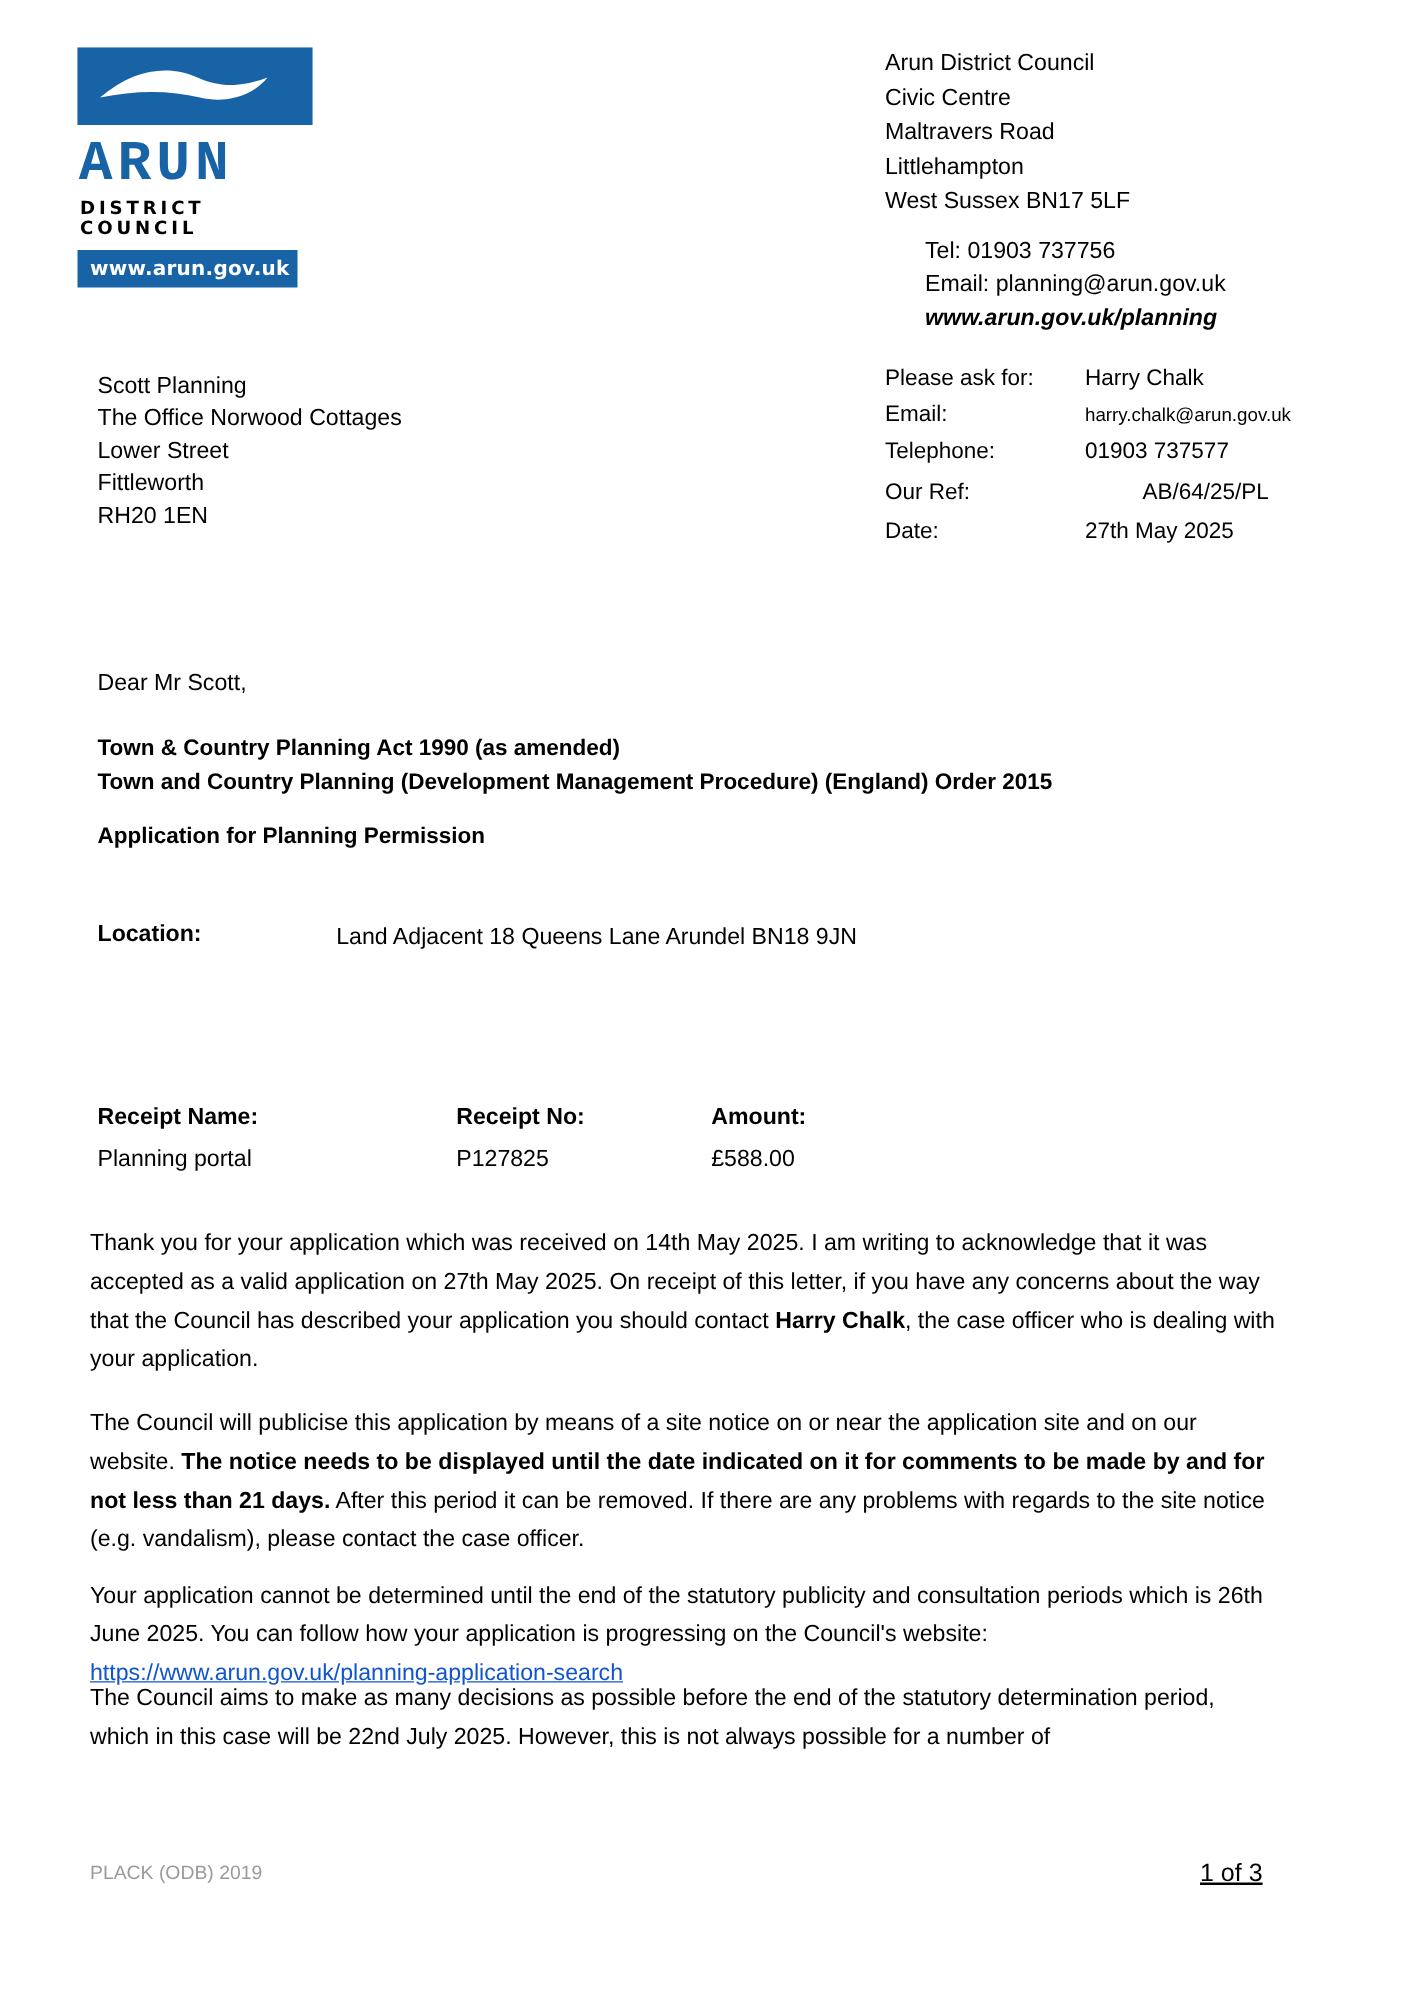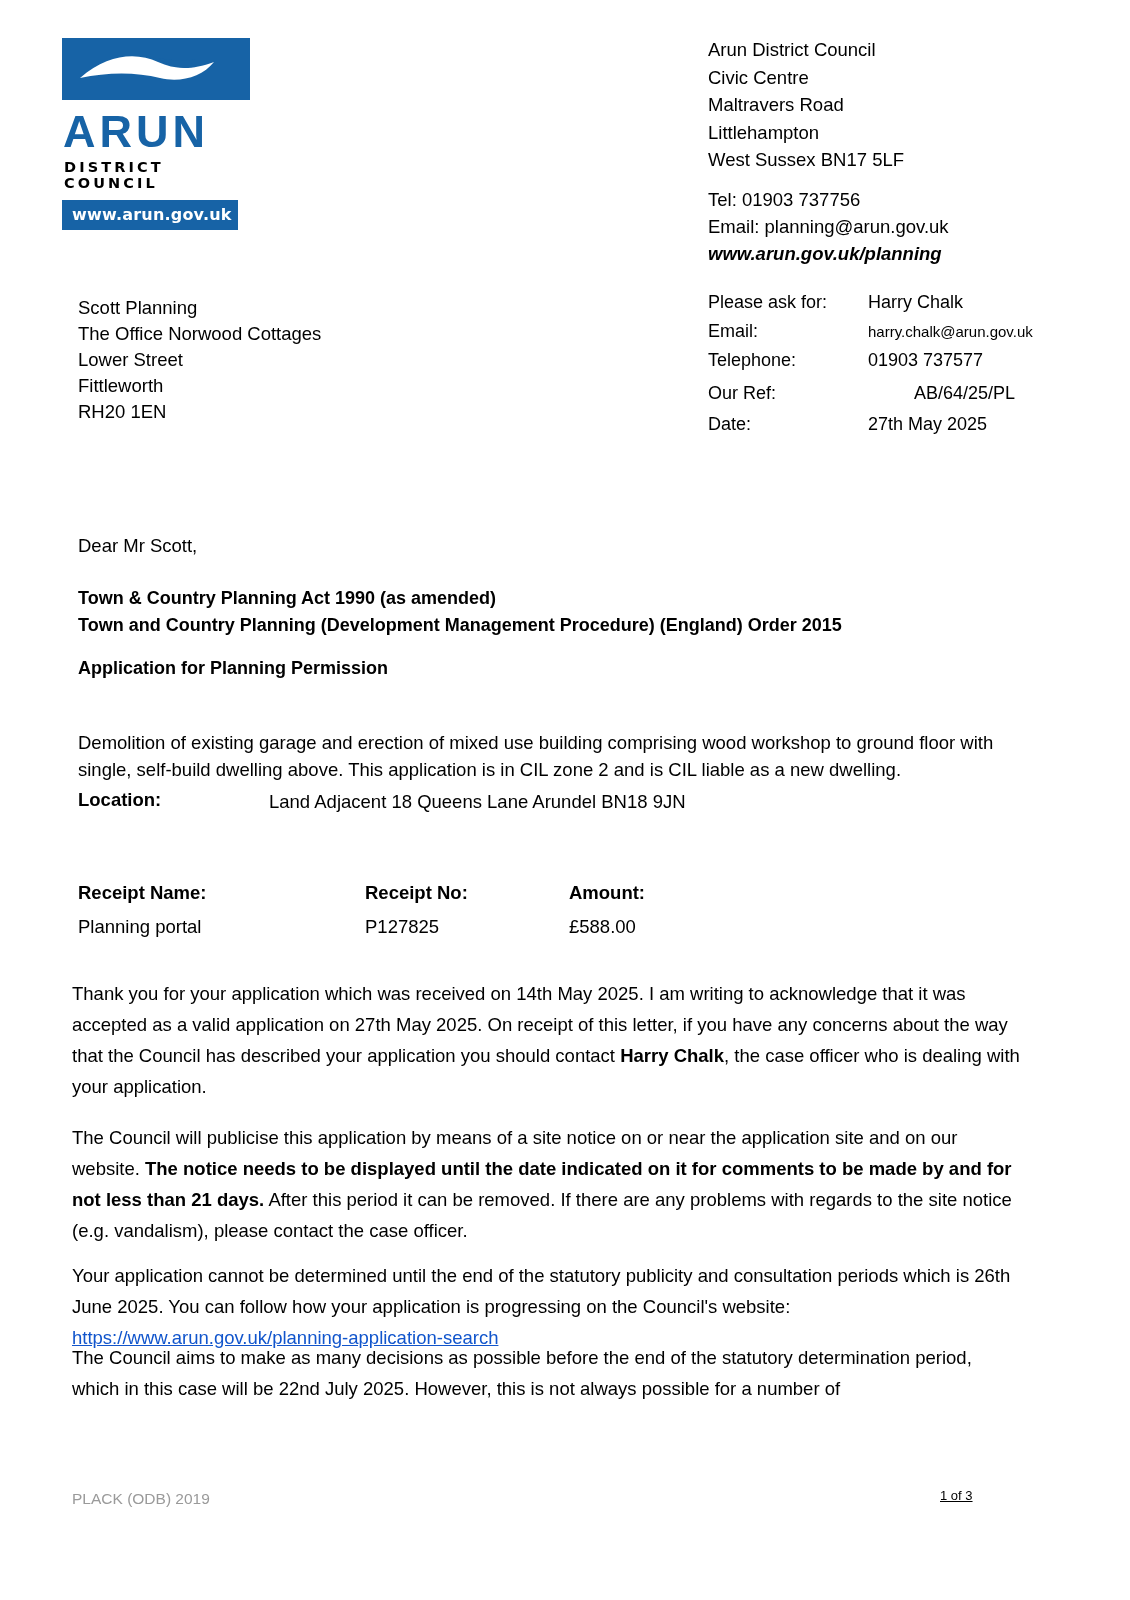--- a/index.html
+++ b/index.html
@@ -38,21 +38,21 @@
   }
   .logo-mark {
     width: 188px;
     height: 62px;
     background: #1763a6;
     position: relative;
     overflow: hidden;
   }
   .logo-mark svg { display:block; }
   .logo-word {
-    font-family: Liberation Sans, sans-serif;
+    font-family: Liberation Mono, monospace;
     font-weight: bold;
     font-size: 45px;
     letter-spacing: 4px;
     color: #1763a6;
     line-height: 1.05;
     margin-top: 8px;
     margin-left: 1px;
   }
   .logo-sub {
     font-family: "DejaVu Sans", sans-serif;
@@ -81,21 +81,21 @@
   .council-addr {
     position: absolute;
     left: 708px;
     top: 6px;
     font-size: 18.5px;
     line-height: 27.5px;
     color: #000;
   }
   .council-contact {
     position: absolute;
-    left: 708px;
+    left: 740px;
     top: 156px;
     font-size: 18.5px;
     line-height: 27px;
   }
   .council-contact .bold-url {
     font-weight: bold;
     font-style: italic;
   }
 
   
@@ -205,23 +205,23 @@
 
   .footer-left {
     position: absolute;
     left: 72px;
     top: 1490px;
     font-size: 15.5px;
     color: #9a9a9a;
   }
   .footer-right {
     position: absolute;
-    left: 940px;
+    left: 960px;
     top: 1488px;
-    font-size: 13px;
+    font-size: 20px;
     color: #000;
     text-decoration: underline;
   }
 </style>
 </head>
 <body>
 
 <div class="page">
 
   <div class="header">
@@ -289,21 +289,20 @@
 
   <div class="acts">
     <div>Town &amp; Country Planning Act 1990 (as amended)</div>
     <div>Town and Country Planning (Development Management Procedure) (England) Order 2015</div>
   </div>
 
   <div class="apptitle">Application for Planning Permission</div>
 
   <div class="devblock">
     <div class="devrow">
-      <div class="devval">Demolition of existing garage and erection of mixed use building comprising wood workshop to ground floor with single, self-build dwelling above. This application is in CIL zone 2 and is CIL liable as a new dwelling.</div>
     </div>
     <div class="devrow" style="margin-top:6px;">
       <div class="devlabel">Location:</div>
       <div class="devval">Land Adjacent 18 Queens Lane Arundel  BN18 9JN</div>
     </div>
   </div>
 
   <div class="receipt">
     <div class="receipt-row head">
       <div class="rc1">Receipt Name:</div>

